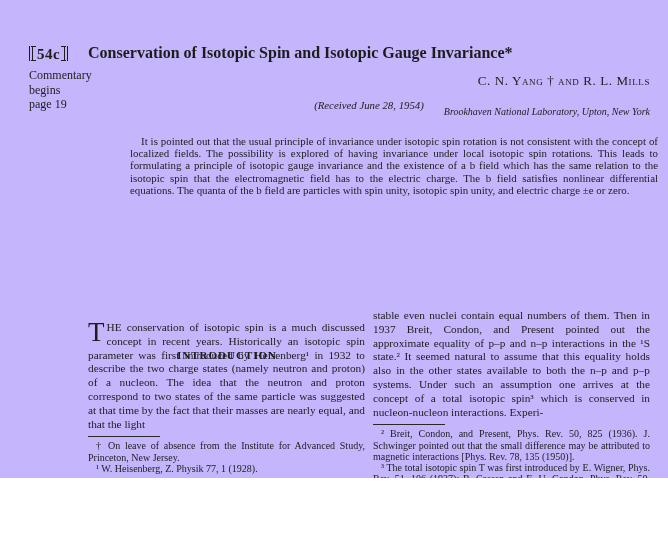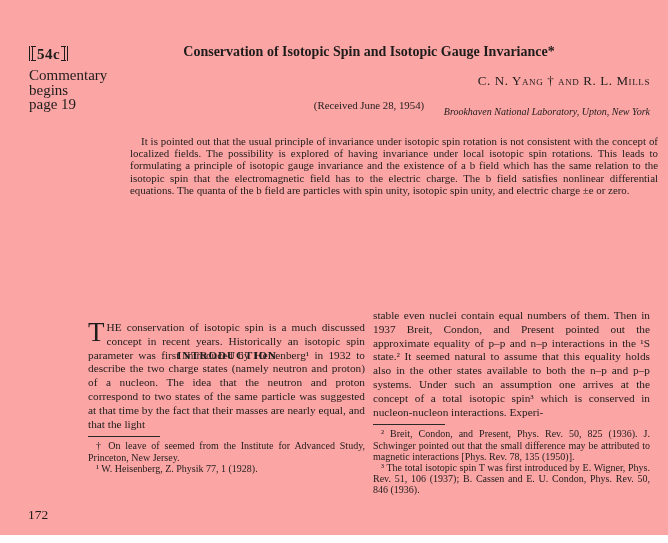--- a/index.html
+++ b/index.html
@@ -1,37 +1,37 @@
 <!DOCTYPE html>
 <html><head>
 <meta charset="utf-8">
 <style>
   html,body { margin:0; padding:0; }
   .page {
-    position:relative; width:668px; height:535px;
-    background:#fca5a5; overflow:hidden;
+    position:relative; width:668px; height:478px;
+    background:#c4b5fd; overflow:hidden;
     font-family:"Liberation Serif", serif; color:#1e1d1b;
     -webkit-font-smoothing:antialiased;
   }
   
   .ref-label { position:absolute; left:29px; top:46px; font-size:15px; font-weight:bold; letter-spacing:0.5px; }
   .obracket, .cbracket {
     display:inline-block; width:3px; height:13px; vertical-align:-2px;
     border-top:1.6px solid #1e1d1b; border-bottom:1.6px solid #1e1d1b;
   }
   .obracket { border-left:4px double #1e1d1b; margin-right:1px; }
   .cbracket { border-right:4px double #1e1d1b; margin-left:1px; }
-  .commentary { position:absolute; left:29px; top:68px; font-size:15px; line-height:14.5px; white-space:pre-line; }
+  .commentary { position:absolute; left:29px; top:68px; font-size:12px; line-height:14.5px; white-space:pre-line; }
   .page-number { position:absolute; left:28px; top:507px; font-size:13.5px; }
 
   
-  .title { position:absolute; left:88px; top:44px; width:562px; text-align:center; font-weight:bold; font-size:14px; }
+  .title { position:absolute; left:88px; top:44px; width:562px; font-weight:bold; font-size:16px; }
   .authors { position:absolute; left:88px; top:73px; width:562px; text-align:right; font-size:13px; font-variant:small-caps; letter-spacing:0.6px; }
   .affiliation { position:absolute; left:88px; top:86px; width:562px; text-align:right; font-size:10px; font-style:italic;margin-top:20px; }
-  .received { position:absolute; left:88px; top:99px; width:562px; text-align:center; font-size:10.8px; }
+  .received { position:absolute; left:88px; top:99px; width:562px; text-align:center; font-size:10.8px;font-style:italic; }
 
   
   .abstract {
     position:absolute; left:118px; top:123px; width:528px;
     font-size:10.9px; line-height:12.2px; text-align:justify; text-indent:11px; margin:12px;
   }
 
   
   .intro-heading { position:absolute; left:88px; top:303px; width:278px; text-align:center; font-size:11px; font-weight:bold; letter-spacing:1px;margin-top:46px; }
   .columns { position:absolute; left:88px; top:321px; width:562px; display:flex; gap:8px; }
@@ -63,21 +63,21 @@
   <div class="received">(Received June 28, 1954)</div>
 
   <p class="abstract">It is pointed out that the usual principle of invariance under isotopic spin rotation is not consistent with the concept of localized fields. The possibility is explored of having invariance under local isotopic spin rotations. This leads to formulating a principle of isotopic gauge invariance and the existence of a b field which has the same relation to the isotopic spin that the electromagnetic field has to the electric charge. The b field satisfies nonlinear differential equations. The quanta of the b field are particles with spin unity, isotopic spin unity, and electric charge ±e or zero.</p>
 
   <div class="intro-heading">INTRODUCTION</div>
 
   <div class="columns">
     <div class="col left">
       <p class="col-text"><span class="dropcap">T</span><span>HE conservation of isotopic spin is a much discussed concept in recent years. Historically an isotopic spin parameter was first introduced by Heisenberg¹ in 1932 to describe the two charge states (namely neutron and proton) of a nucleon. The idea that the neutron and proton correspond to two states of the same particle was suggested at that time by the fact that their masses are nearly equal, and that the light</span></p>
       <div class="fn-rule"></div>
-      <p class="footnote">† On leave of seemed from the Institute for Advanced Study, Princeton, New Jersey.</p>
+      <p class="footnote">† On leave of absence from the Institute for Advanced Study, Princeton, New Jersey.</p>
       <p class="footnote">¹ W. Heisenberg, Z. Physik 77, 1 (1928).</p>
     </div>
     <div class="col right">
       <p class="col-text">stable even nuclei contain equal numbers of them. Then in 1937 Breit, Condon, and Present pointed out the approximate equality of p–p and n–p interactions in the ¹S state.² It seemed natural to assume that this equality holds also in the other states available to both the n–p and p–p systems. Under such an assumption one arrives at the concept of a total isotopic spin³ which is conserved in nucleon-nucleon interactions. Experi-</p>
       <div class="fn-rule"></div>
       <p class="footnote">² Breit, Condon, and Present, Phys. Rev. 50, 825 (1936). J. Schwinger pointed out that the small difference may be attributed to magnetic interactions [Phys. Rev. 78, 135 (1950)].</p>
       <p class="footnote">³ The total isotopic spin T was first introduced by E. Wigner, Phys. Rev. 51, 106 (1937); B. Cassen and E. U. Condon, Phys. Rev. 50, 846 (1936).</p>
     </div>
   </div>
 

